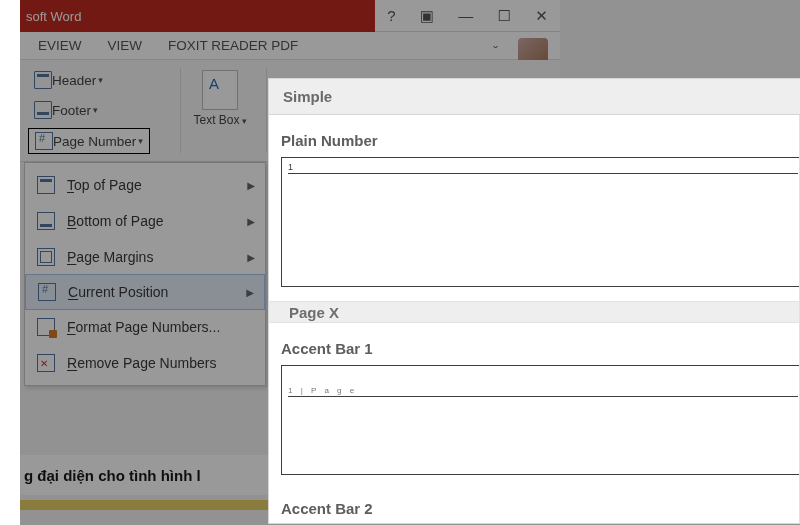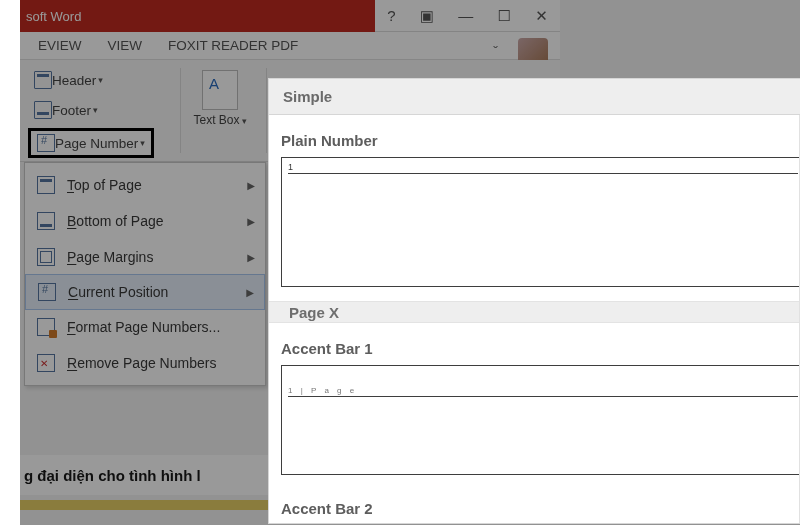--- a/index.html
+++ b/index.html
@@ -47,21 +47,21 @@
     position: absolute; left: 0; top: 60px; width: 540px; height: 102px;
     background: #f7f7f7; border-bottom: 1px solid #d9d9d9;
   }
   .grp-divider { position:absolute; top:8px; bottom:8px; width:1px; background:#dcdcdc; }
   .grp-left { left: 160px; }
   .grp-mid  { left: 246px; }
 
   .hf-group { position:absolute; left:8px; top:8px; display:flex; flex-direction:column; gap:6px;}
   .hf-item { display:flex; align-items:center; font-size:13.5px; color:#444; padding:3px 6px;}
   .hf-item .drop { margin-left:2px; font-size:9px; color:#555;}
-  .hf-item.highlight { background:#fff; border:3px solid #000000; }
+  .hf-item.highlight { background:#fff; border:1px solid #000000; }
 
   .txtbox-group { position:absolute; left:172px; top:10px; width:56px; text-align:center;}
   .txtbox-icn { width:36px; height:40px; border:1px solid #bcbcbc; background:#fff; margin:0 auto 4px; position:relative;}
   .txtbox-icn::after { content:"A"; color:#2a6bbf; font-size:15px; position:absolute; left:6px; top:4px;}
   .txtbox-lbl { font-size:12px; color:#444; line-height:1.1;}
   .txtbox-lbl .drop { font-size:9px; color:#555;}
 
   .small-icn { width:18px; height:18px; display:inline-block; }
   .icn-page { border:1.5px solid #5676a0; border-radius:1px; }
   .icn-page.h::after  { content:""; display:block; margin:2px 2px 0; height:3px; background:#5676a0;}

